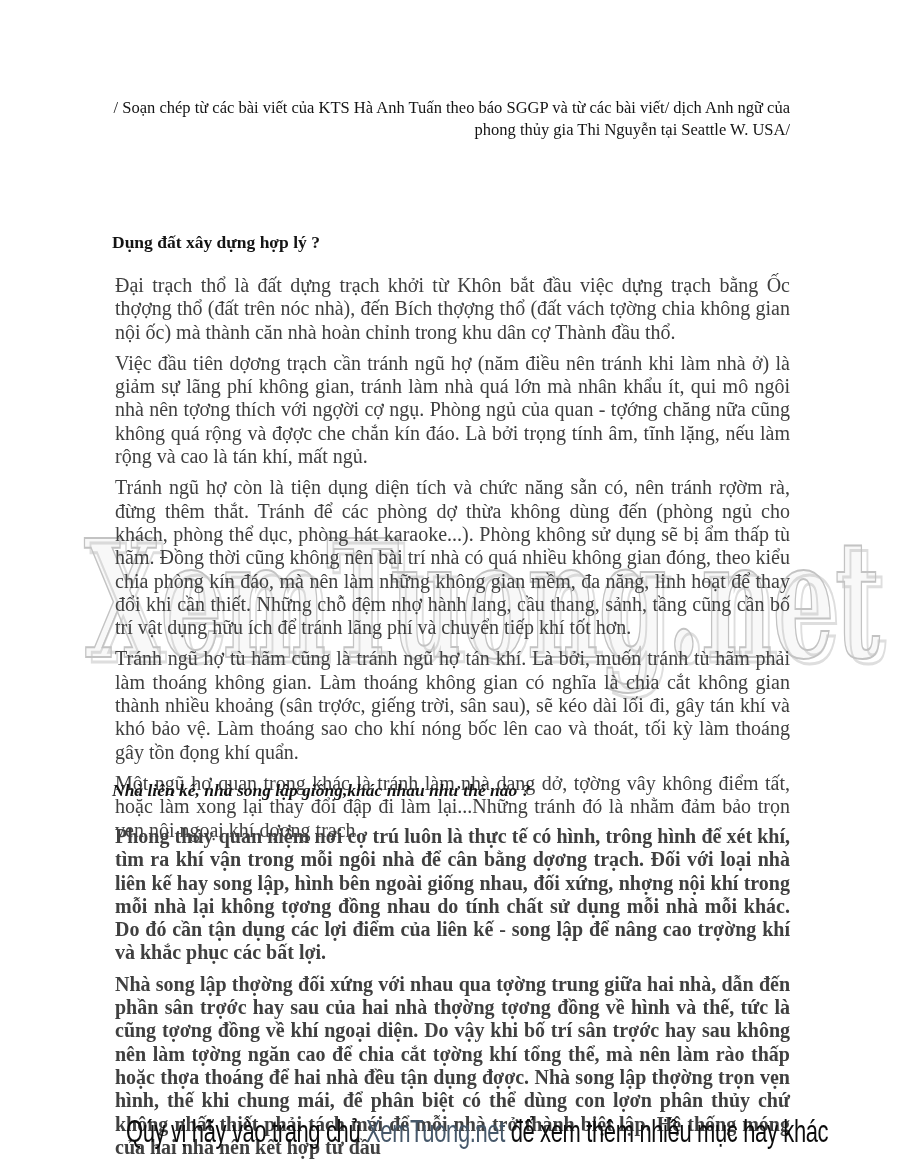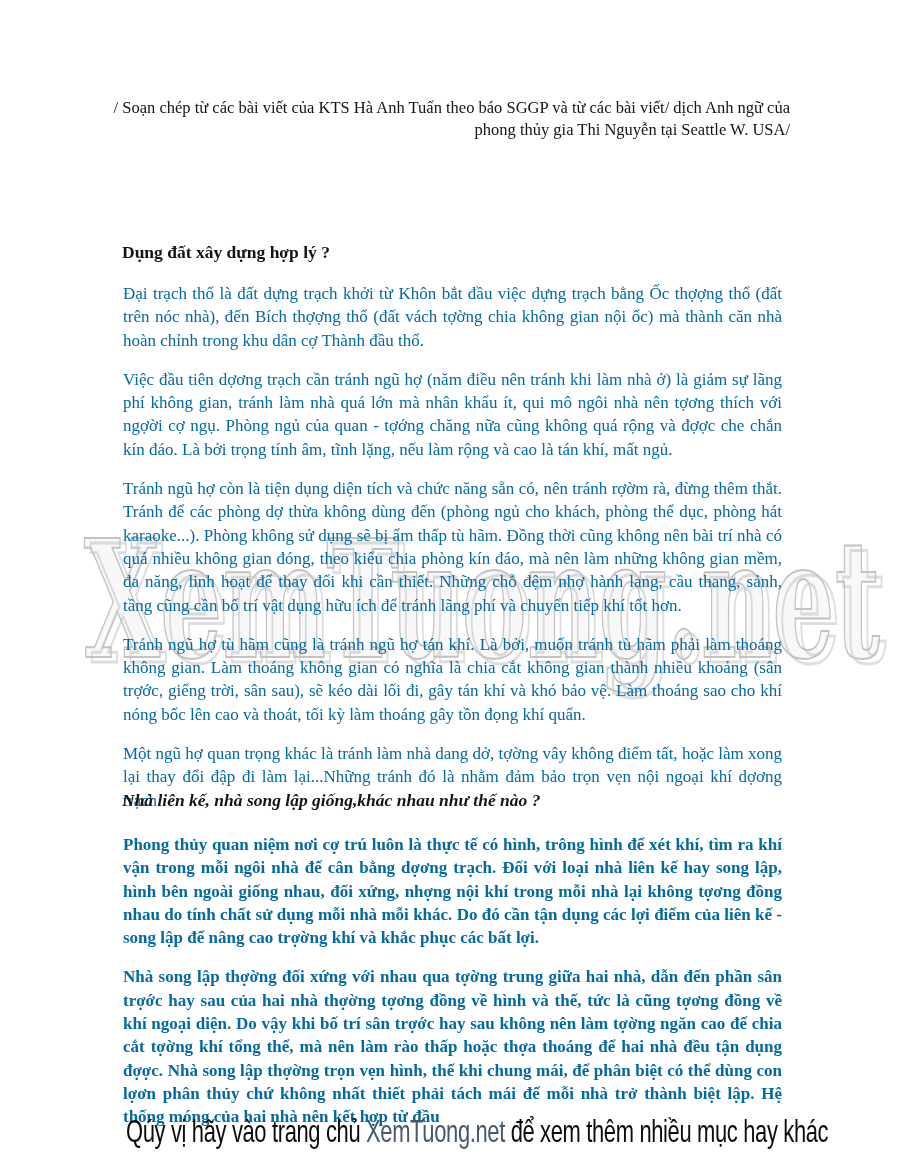--- a/index.html
+++ b/index.html
@@ -20,32 +20,32 @@
   .watermark-wrap {
     position: absolute; top: 516px; left: 76px;
     width: 820px; height: 190px;
     z-index: 0;
     pointer-events: none;
   }
   .content-block { position: absolute; left: 107px; width: 691px; z-index: 1; }
   .section-heading {
     font-weight: bold;
     font-size: 17.5px;
-    margin: 15px;
+    margin: 5px;
   }
   #section1-heading { top: 227px; }
   #section1-body   { top: 266px; }
   #section2-heading { top: 775px; font-style: italic; }
   #section2-body   { top: 817px; font-weight: bold; }
   .body-text p {
-    margin: 16px;
-    font-size: 17px;
+    margin: 8px;
+    font-size: 20px;
     line-height: 23.3px;
     text-align: justify;
-    color: #0369a1;
+    color: #404040;
   }
   .page-footer {
     position: absolute; top: 1114px; left: 0; width: 900px;
     text-align: center;
     font-family: "Liberation Sans", sans-serif;
     font-size: 30.5px;
     letter-spacing: -0.5px;
     white-space: nowrap;
     transform: scaleX(0.72);
     transform-origin: 50% 50%;

